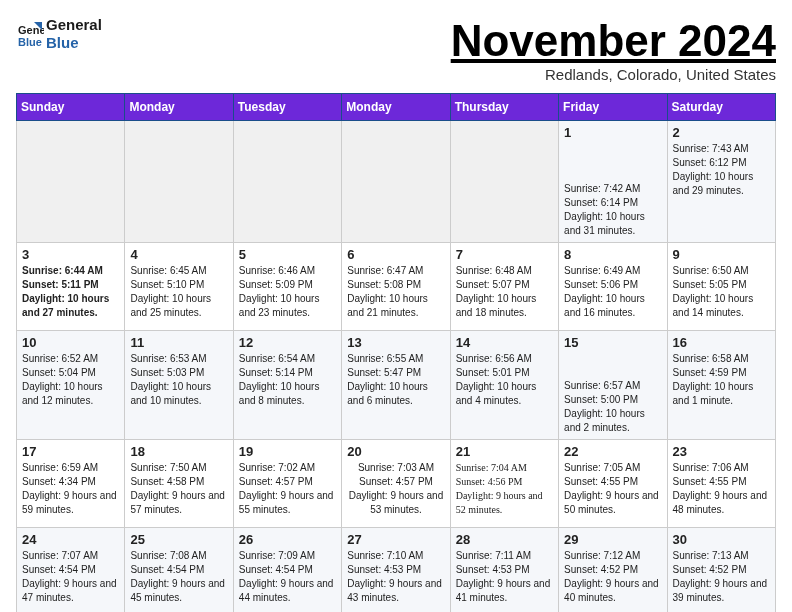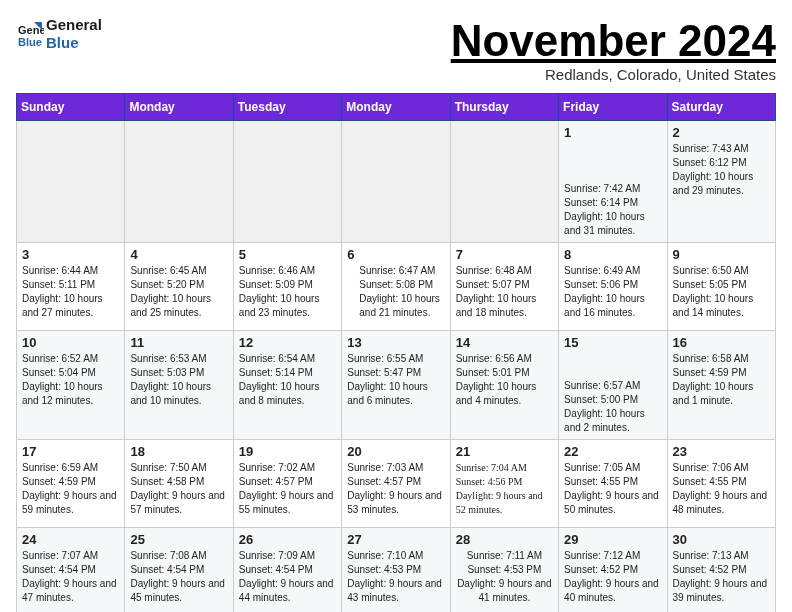--- a/index.html
+++ b/index.html
@@ -130,39 +130,39 @@
         <td>
           <span class="day-number">2</span>
           <div class="day-info" style="white-space: pre-line;">Sunrise: 7:43 AM
 Sunset: 6:12 PM
 Daylight: 10 hours and 29 minutes.</div>
         </td>
       </tr>
       <tr>
         <td>
           <span class="day-number">3</span>
-          <div class="day-info" style="white-space: pre-line;">Sunrise: 6:44 AM
+          <div class="day-info" style="white-space: pre-line; font-weight: bold;">Sunrise: 6:44 AM
 Sunset: 5:11 PM
 Daylight: 10 hours and 27 minutes.</div>
         </td>
         <td>
           <span class="day-number">4</span>
           <div class="day-info" style="white-space: pre-line;">Sunrise: 6:45 AM
-Sunset: 5:20 PM
+Sunset: 5:10 PM
 Daylight: 10 hours and 25 minutes.</div>
         </td>
         <td>
           <span class="day-number">5</span>
           <div class="day-info" style="white-space: pre-line;">Sunrise: 6:46 AM
 Sunset: 5:09 PM
 Daylight: 10 hours and 23 minutes.</div>
         </td>
         <td>
           <span class="day-number">6</span>
-          <div class="day-info" style="white-space: pre-line; margin-left: 12px;">Sunrise: 6:47 AM
+          <div class="day-info" style="white-space: pre-line;">Sunrise: 6:47 AM
 Sunset: 5:08 PM
 Daylight: 10 hours and 21 minutes.</div>
         </td>
         <td>
           <span class="day-number">7</span>
           <div class="day-info" style="white-space: pre-line;">Sunrise: 6:48 AM
 Sunset: 5:07 PM
 Daylight: 10 hours and 18 minutes.</div>
         </td>
         <td>
@@ -219,38 +219,38 @@
           <span class="day-number">16</span>
           <div class="day-info" style="white-space: pre-line;">Sunrise: 6:58 AM
 Sunset: 4:59 PM
 Daylight: 10 hours and 1 minute.</div>
         </td>
       </tr>
       <tr>
         <td>
           <span class="day-number">17</span>
           <div class="day-info" style="white-space: pre-line;">Sunrise: 6:59 AM
-Sunset: 4:59 PM
+Sunset: 4:34 PM
 Daylight: 9 hours and 59 minutes.</div>
         </td>
         <td>
           <span class="day-number">18</span>
           <div class="day-info" style="white-space: pre-line;">Sunrise: 7:50 AM
 Sunset: 4:58 PM
 Daylight: 9 hours and 57 minutes.</div>
         </td>
         <td>
           <span class="day-number">19</span>
           <div class="day-info" style="white-space: pre-line;">Sunrise: 7:02 AM
 Sunset: 4:57 PM
 Daylight: 9 hours and 55 minutes.</div>
         </td>
         <td>
           <span class="day-number">20</span>
-          <div class="day-info" style="white-space: pre-line;">Sunrise: 7:03 AM
+          <div class="day-info" style="white-space: pre-line; text-align: center;">Sunrise: 7:03 AM
 Sunset: 4:57 PM
 Daylight: 9 hours and 53 minutes.</div>
         </td>
         <td>
           <span class="day-number">21</span>
           <div class="day-info" style="white-space: pre-line; font-family: Liberation Serif, serif;">Sunrise: 7:04 AM
 Sunset: 4:56 PM
 Daylight: 9 hours and 52 minutes.</div>
         </td>
         <td>
@@ -286,21 +286,21 @@
 Daylight: 9 hours and 44 minutes.</div>
         </td>
         <td>
           <span class="day-number">27</span>
           <div class="day-info" style="white-space: pre-line;">Sunrise: 7:10 AM
 Sunset: 4:53 PM
 Daylight: 9 hours and 43 minutes.</div>
         </td>
         <td>
           <span class="day-number">28</span>
-          <div class="day-info" style="white-space: pre-line; text-align: center;">Sunrise: 7:11 AM
+          <div class="day-info" style="white-space: pre-line;">Sunrise: 7:11 AM
 Sunset: 4:53 PM
 Daylight: 9 hours and 41 minutes.</div>
         </td>
         <td>
           <span class="day-number">29</span>
           <div class="day-info" style="white-space: pre-line;">Sunrise: 7:12 AM
 Sunset: 4:52 PM
 Daylight: 9 hours and 40 minutes.</div>
         </td>
         <td>

